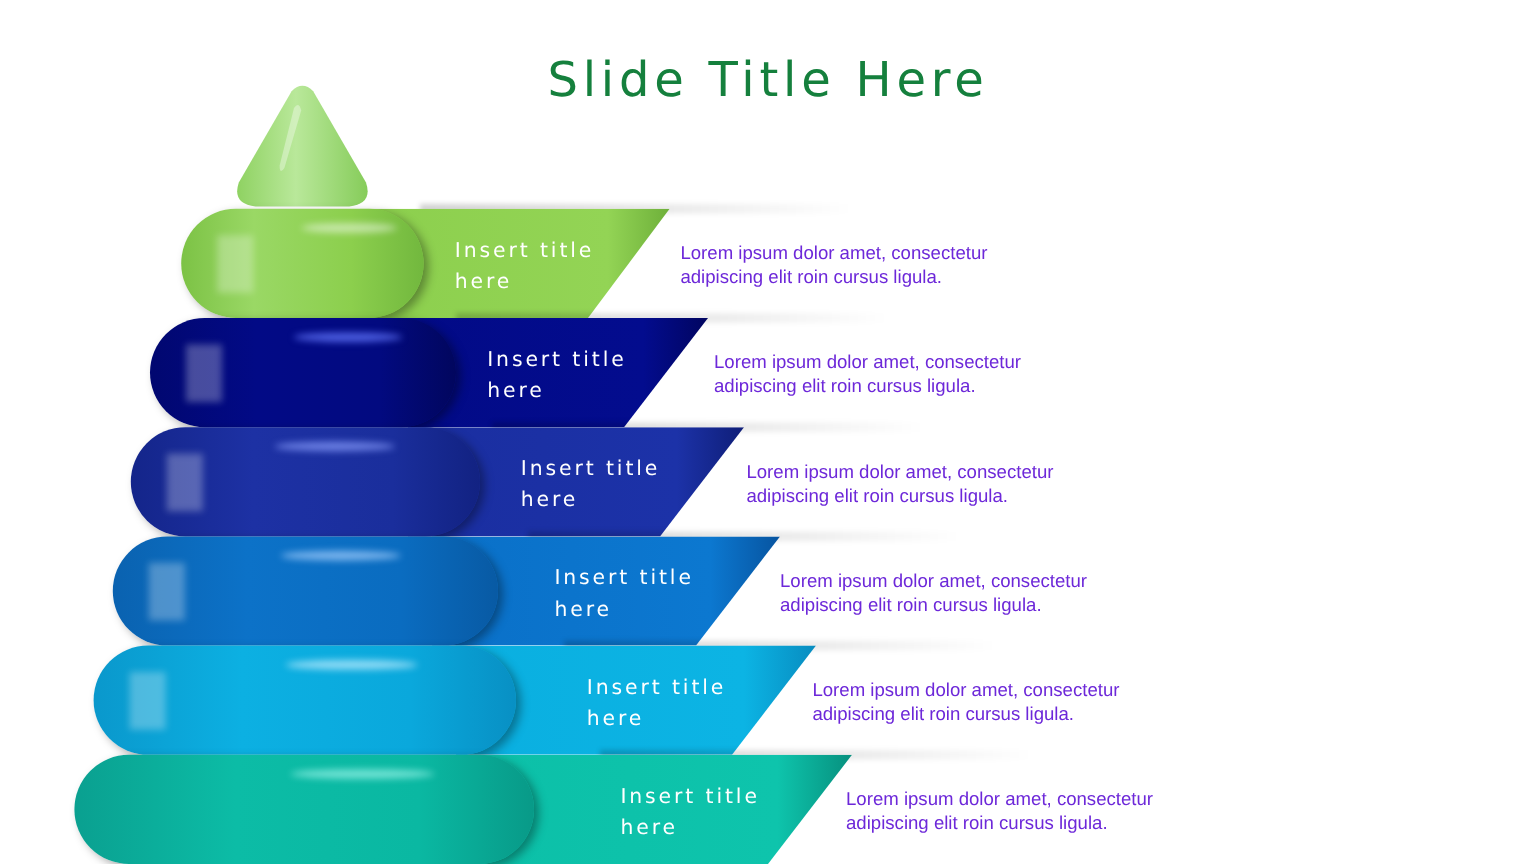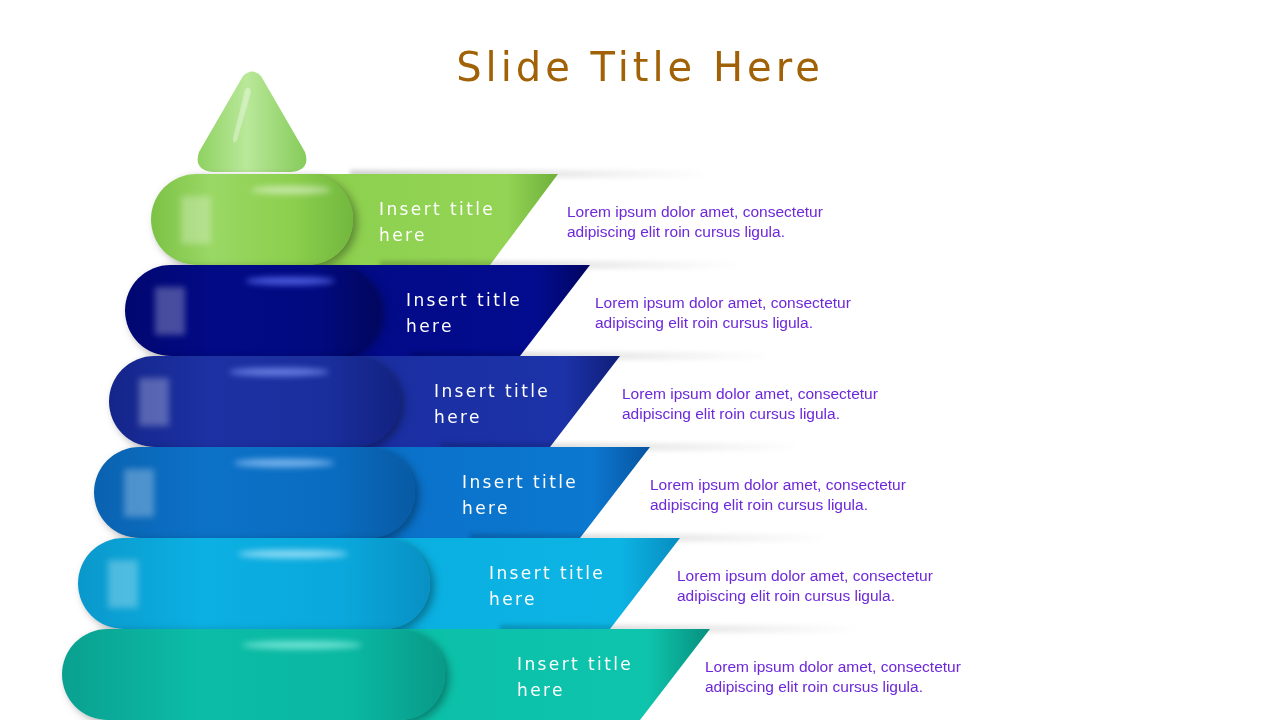--- a/index.html
+++ b/index.html
@@ -1,17 +1,17 @@
 <!DOCTYPE html>
 <html><head>
 <meta charset="utf-8">
 <style>
   html, body { margin:0; padding:0; }
   body { width:1280px; height:720px; overflow:hidden; background:#ffffff; position:relative; font-family:"Liberation Sans", sans-serif; }
-  .title { position:absolute; left:0; width:1280px; top:44px; text-align:center; font-family:"DejaVu Sans", sans-serif; font-size:40px; letter-spacing:4px; color:#a16207; font-weight:normal; }
+  .title { position:absolute; left:0; width:1280px; top:44px; text-align:center; font-family:"DejaVu Sans", sans-serif; font-size:40px; letter-spacing:4px; color:#15803d; font-weight:normal; }
   .cone { position:absolute; left:193px; top:70px; width:118px; height:106px; }
   .row { position:absolute; left:0; height:91px; width:1111px; }
   .shadowline { position:absolute; height:8px; top:-4px; background:linear-gradient(90deg, rgba(0,0,0,0.18), rgba(0,0,0,0.08) 60%, rgba(0,0,0,0)); filter:blur(2px); }
   .band { position:absolute; top:0; height:91px; }
   .pill { position:absolute; top:0; height:91px; border-radius:46px/46px; box-shadow: 4px 3px 8px rgba(0,0,0,0.35); overflow:hidden; }
   .pill .gloss { position:absolute; left:30px; top:22px; width:30px; height:48px; background:rgba(255,255,255,0.28); filter:blur(3px); }
   .pill .hl { position:absolute; top:12px; height:8px; border-radius:50%; filter:blur(3px); }
   .label { position:absolute; top:22px; color:#ffffff; font-family:"DejaVu Sans", sans-serif; font-size:17px; letter-spacing:2.4px; line-height:26px; }
   .desc { position:absolute; top:28px; color:#6d28d9; font-family:"Liberation Sans", sans-serif; font-size:15.5px; line-height:19.5px; width:320px; }
 </style>

